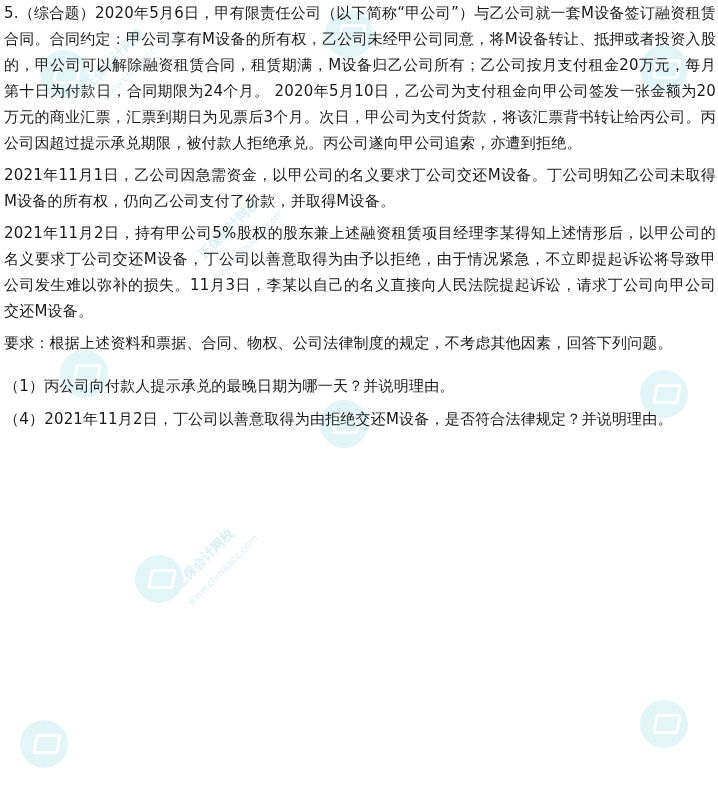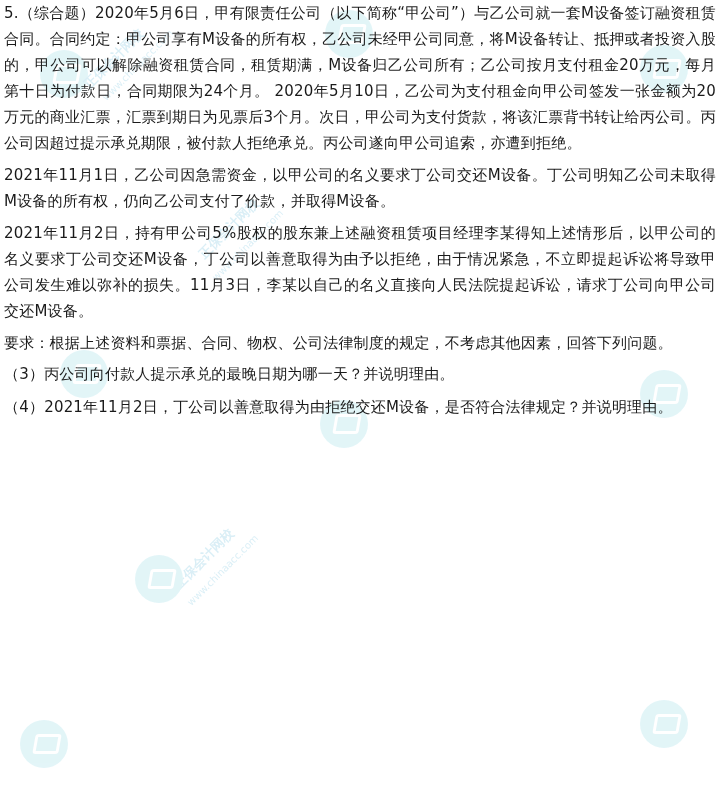--- a/index.html
+++ b/index.html
@@ -7,21 +7,21 @@
     width: 718px; height: 792px; overflow: hidden; position: relative;
     font-family: "DejaVu Sans", "Liberation Sans", sans-serif;
     color: #1a1a1a;
   }
   .doc {
     position: absolute; left: 4px; top: 0; width: 712px;
     font-size: 15px; line-height: 26px; letter-spacing: 0.2px;
     text-align: justify; text-justify: inter-character;
   }
   .para { margin: 0 0 6px 0; }
-  .req { margin: 0 0 5px 0; }
+  .req { margin: 0 0 17px 0; }
   .q { margin: 0 0 6.6px 0; white-space: nowrap; }
   .wm {
     position: absolute; pointer-events: none; opacity: 0.22;
   }
   .wm-logo {
     width: 48px; height: 48px; border-radius: 50%;
     background: #7ed3df; position: absolute;
   }
   .wm-logo::after {
     content: ""; position: absolute; left: 14px; top: 14px; width: 20px; height: 14px;
@@ -51,15 +51,15 @@
   <div class="wm-logo" style="left:135px;top:555px;"></div>
   <div class="wm-logo" style="left:20px;top:720px;"></div>
   <div class="wm-logo" style="left:640px;top:700px;"></div>
 </div>
 
 <div class="doc">
   <p class="para">5.（综合题）2020年5月6日，甲有限责任公司（以下简称“甲公司”）与乙公司就一套M设备签订融资租赁合同。合同约定：甲公司享有M设备的所有权，乙公司未经甲公司同意，将M设备转让、抵押或者投资入股的，甲公司可以解除融资租赁合同，租赁期满，M设备归乙公司所有；乙公司按月支付租金20万元，每月第十日为付款日，合同期限为24个月。 2020年5月10日，乙公司为支付租金向甲公司签发一张金额为20万元的商业汇票，汇票到期日为见票后3个月。次日，甲公司为支付货款，将该汇票背书转让给丙公司。丙公司因超过提示承兑期限，被付款人拒绝承兑。丙公司遂向甲公司追索，亦遭到拒绝。</p>
   <p class="para">2021年11月1日，乙公司因急需资金，以甲公司的名义要求丁公司交还M设备。丁公司明知乙公司未取得M设备的所有权，仍向乙公司支付了价款，并取得M设备。</p>
   <p class="para">2021年11月2日，持有甲公司5%股权的股东兼上述融资租赁项目经理李某得知上述情形后，以甲公司的名义要求丁公司交还M设备，丁公司以善意取得为由予以拒绝，由于情况紧急，不立即提起诉讼将导致甲公司发生难以弥补的损失。11月3日，李某以自己的名义直接向人民法院提起诉讼，请求丁公司向甲公司交还M设备。</p>
   <p class="req">要求：根据上述资料和票据、合同、物权、公司法律制度的规定，不考虑其他因素，回答下列问题。</p>
-  <p class="q">（3）丙公司向付款人提示承兑的最晚日期为哪一天？并说明理由。</p>
+  <p class="q">（1）丙公司向付款人提示承兑的最晚日期为哪一天？并说明理由。</p>
   <p class="q">（4）2021年11月2日，丁公司以善意取得为由拒绝交还M设备，是否符合法律规定？并说明理由。</p>
 </div>
 
 </body></html>

